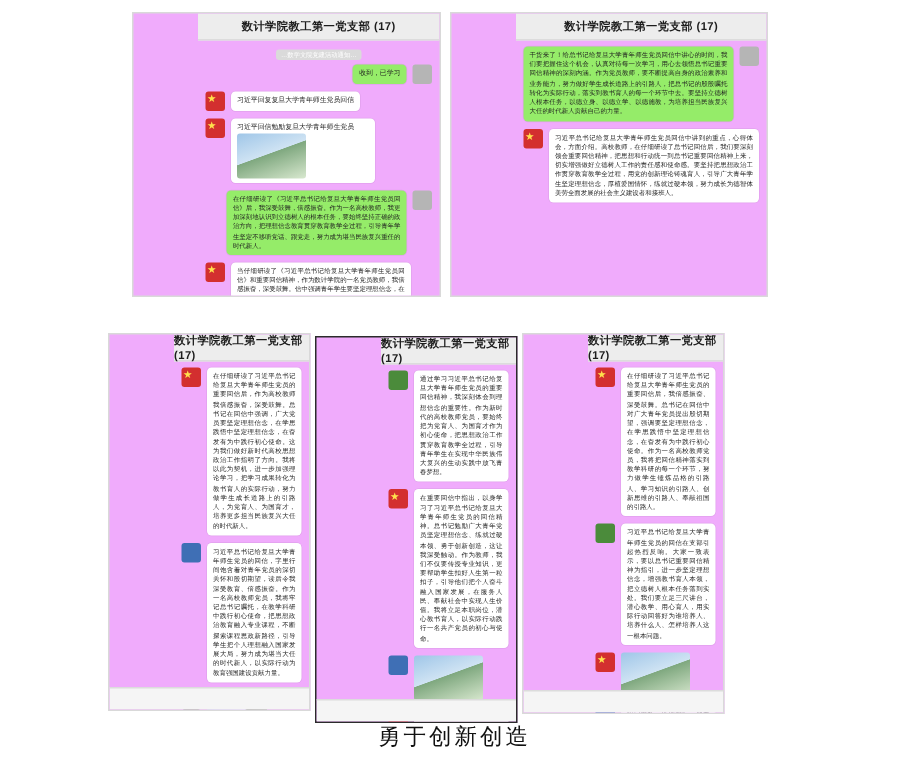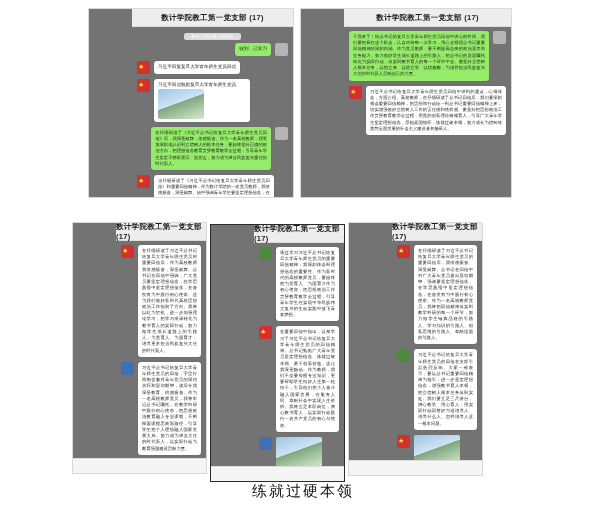--- a/index.html
+++ b/index.html
@@ -5,21 +5,21 @@
   html,body{margin:0;padding:0;}
   body{
     width:606px;height:507px;
     background:#ffffff;
     font-family:"Liberation Sans","DejaVu Sans",sans-serif;
     position:relative;
     overflow:hidden;
   }
   .panel{
     position:absolute;
-    background:#737373;
+    background:#f0abfc;
     border:1px solid #d9d9d9;
     box-sizing:border-box;
     overflow:hidden;
     padding-left:43px;
   }
   .panel.dark{border:1px solid #2b2b2b;}
   .panel-title{
     height:17px;
     background:#ededed;
     border-bottom:1px solid #dcdcdc;
@@ -242,13 +242,13 @@
 
     <div class="msg">
       <div class="avatar blue"></div>
       <div class="bubble tiny" style="max-width:88%;">牢记嘱托、砥砺前行，努力为党和国家培养更多优秀人才。</div>
     </div>
 
   </div>
   <div class="inputbar"></div>
 </div>
 
-<div class="caption">练就过硬本领</div>
+<div class="caption">勇于创新创造</div>
 
 </body></html>

